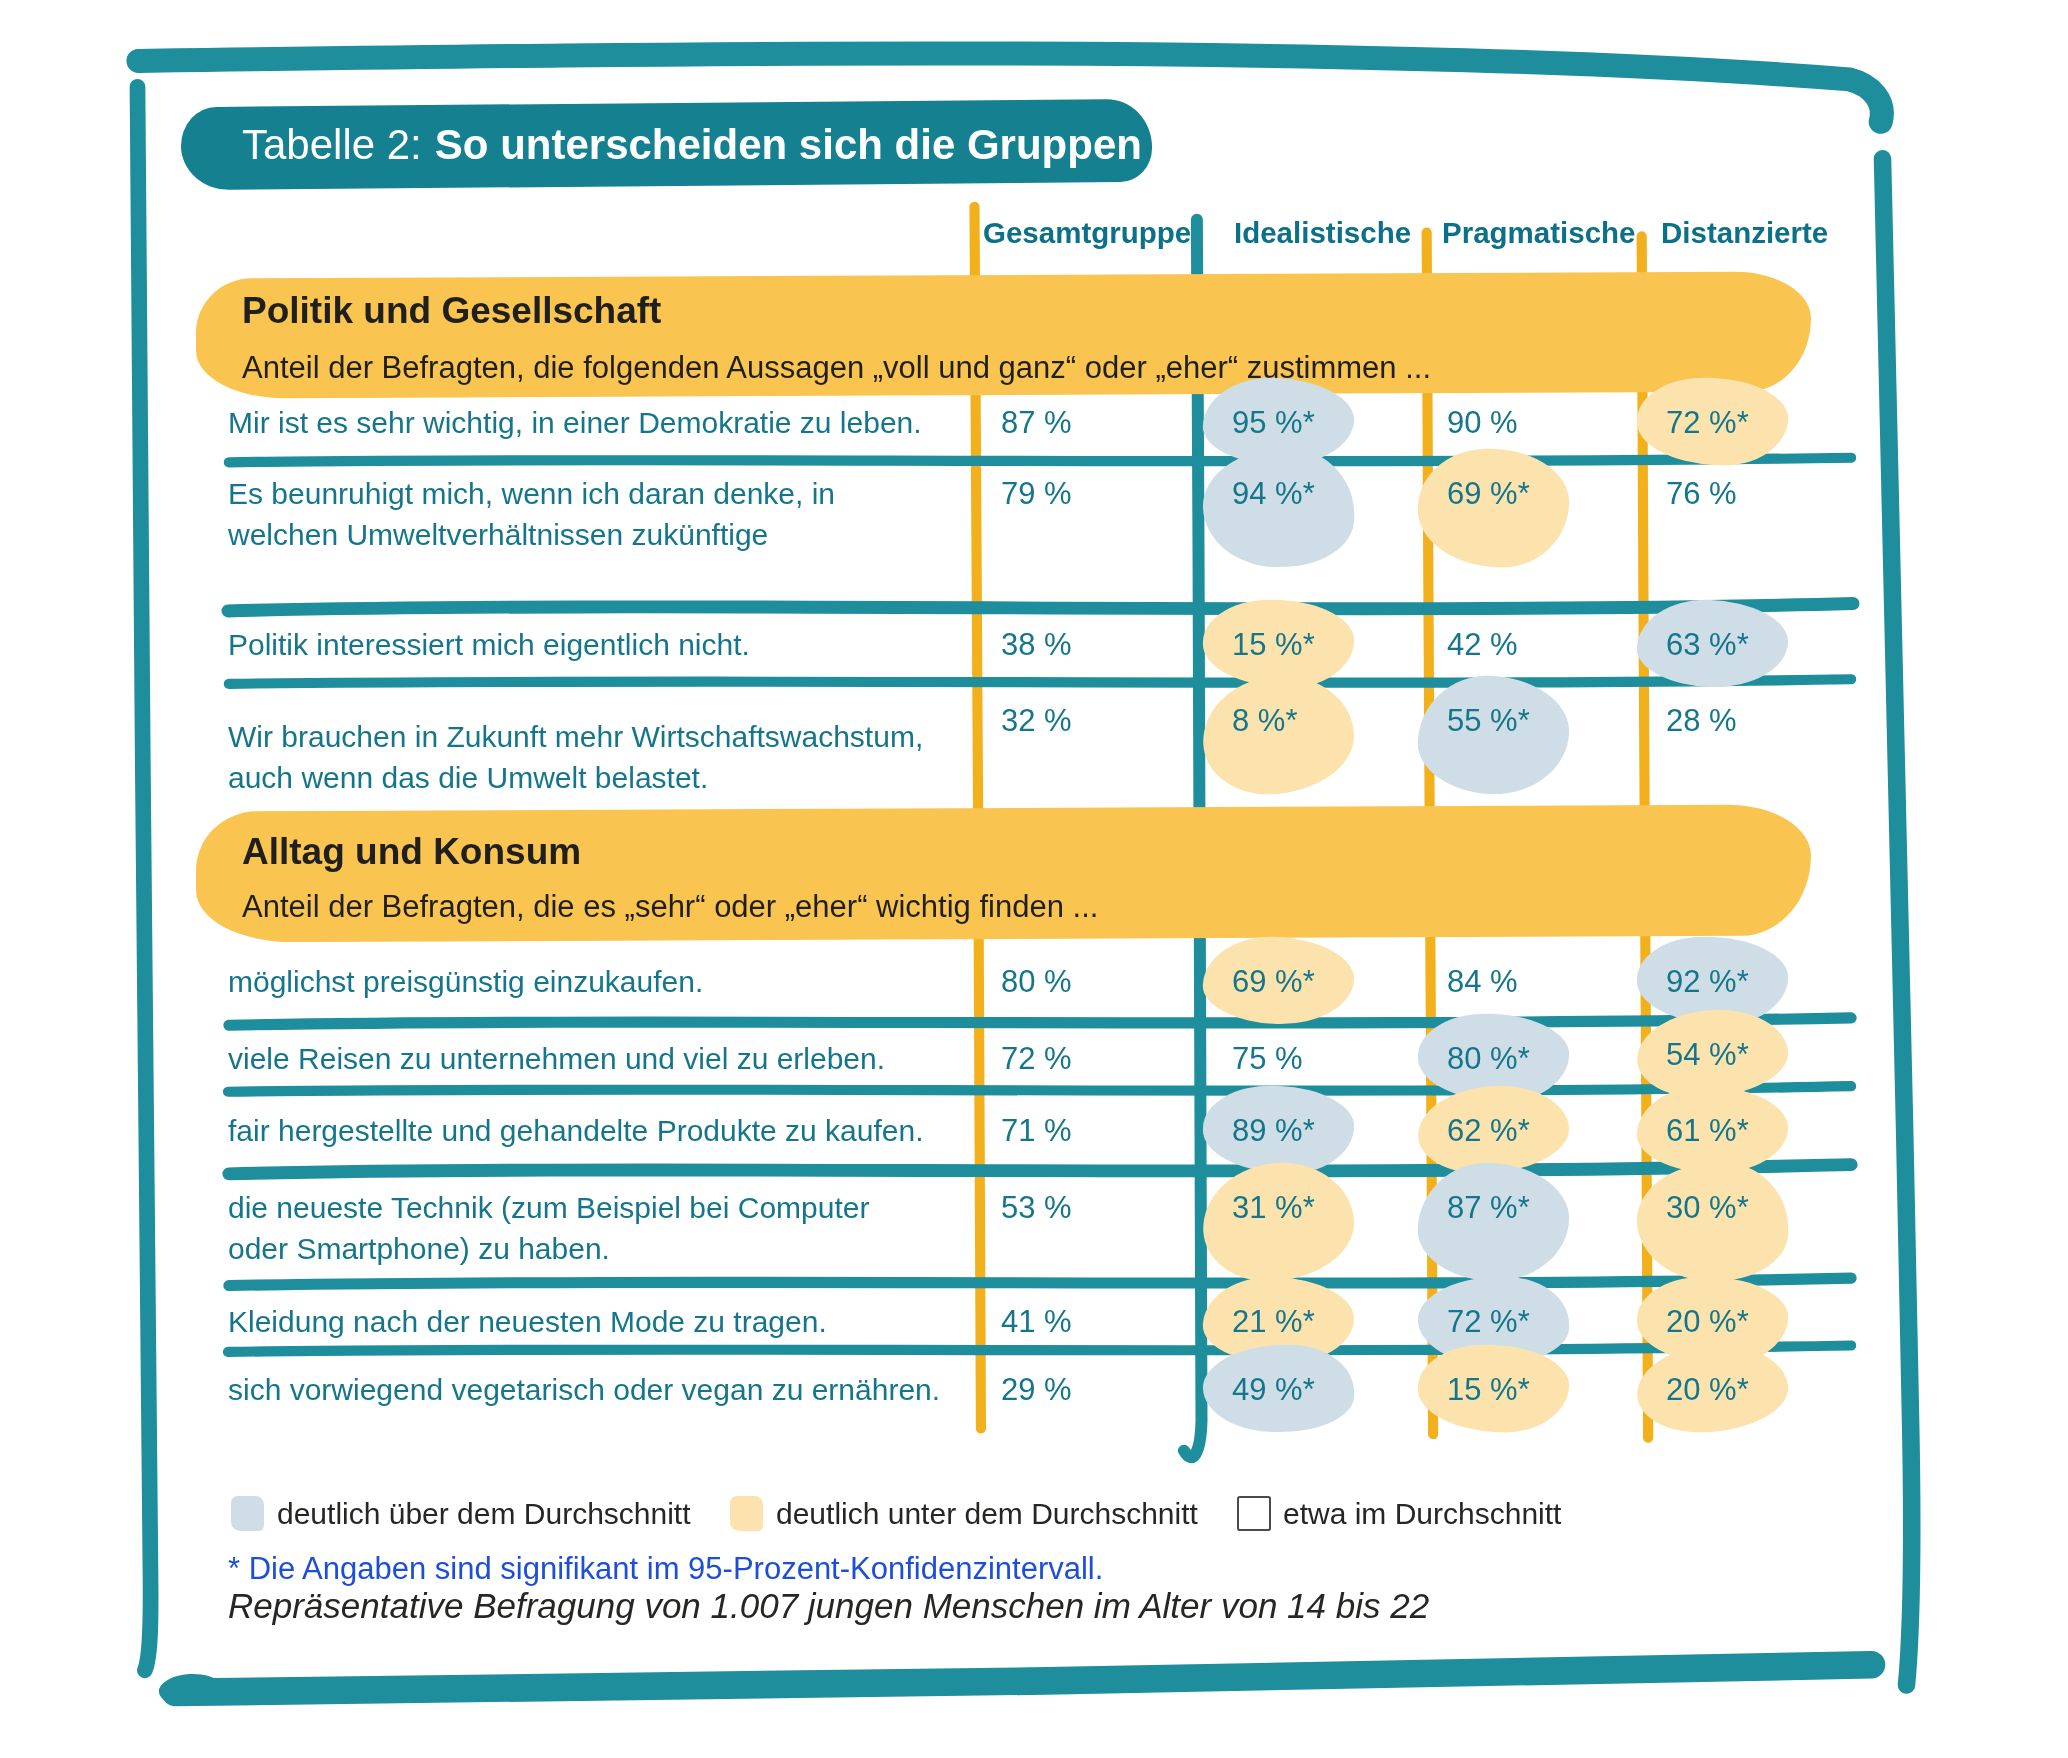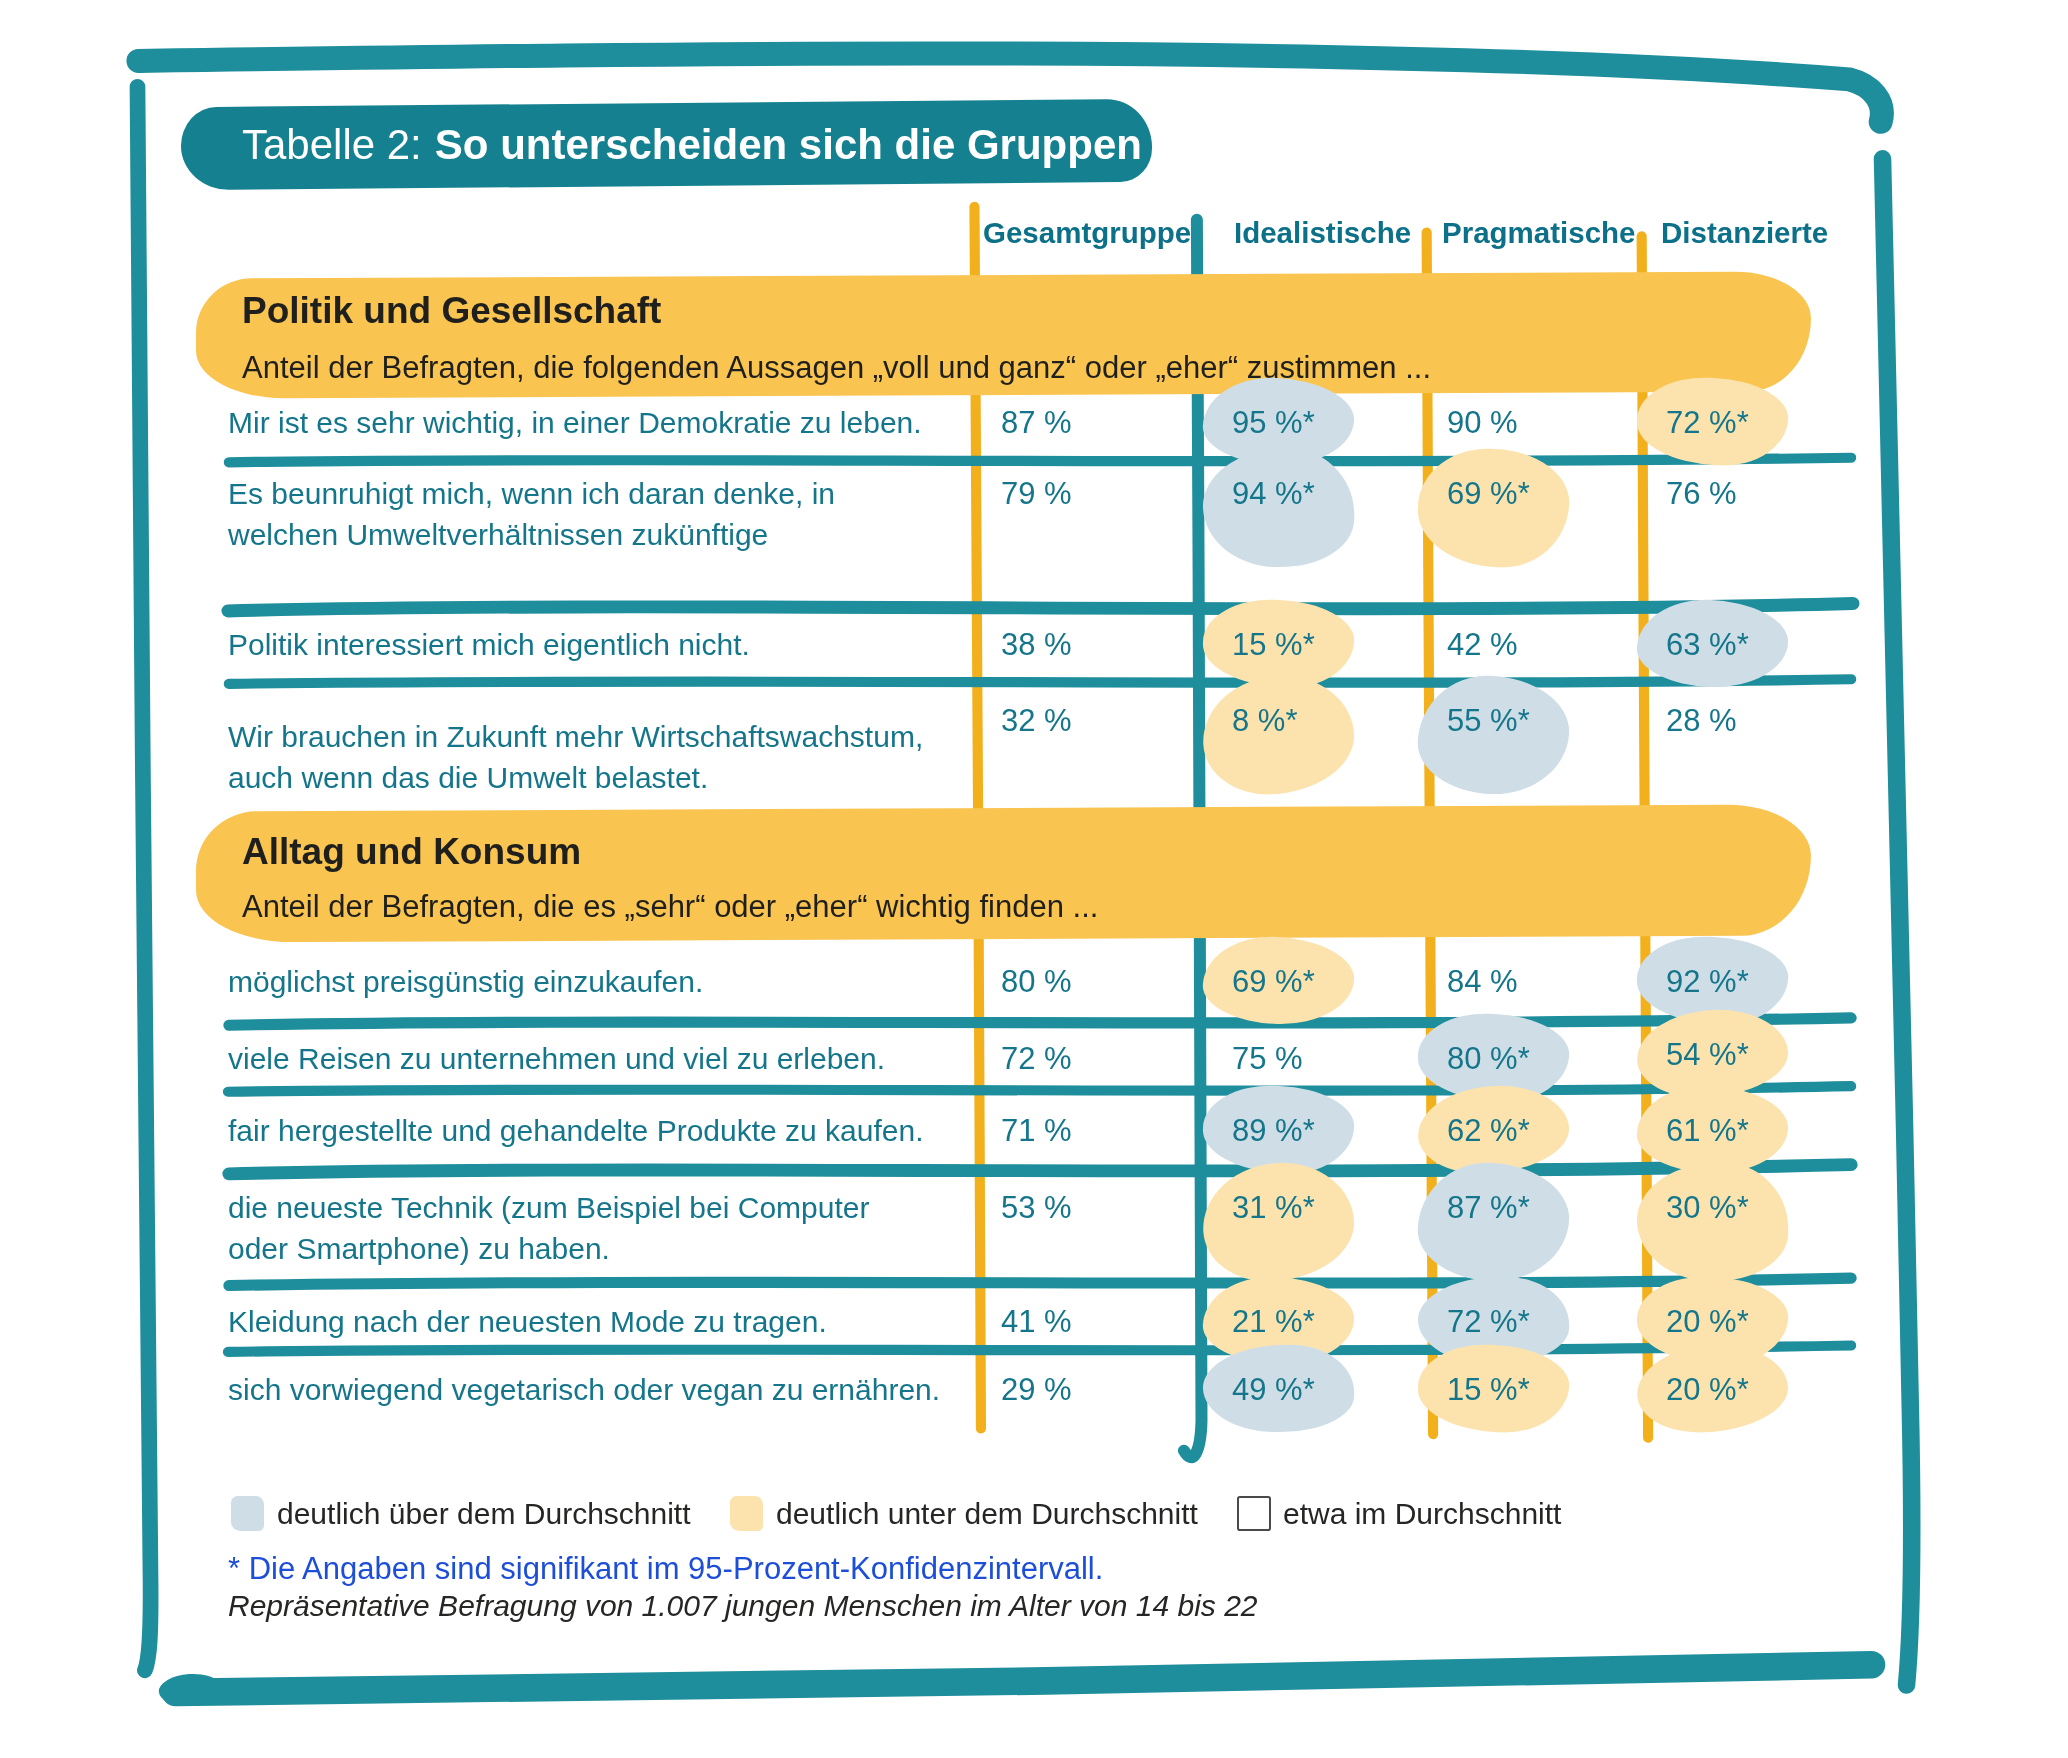--- a/index.html
+++ b/index.html
@@ -48,21 +48,21 @@
     z-index:3;font-size:30px;line-height:35px;color:#262624;white-space:nowrap;
   }
   .legend-swatch{
     z-index:3;width:33px;height:35px;border-radius:6.5px 8.3px 5.5px 9.2px;
   }
   .legend-swatch.none{background:#ffffff;border:2.8px solid #4a4a48;width:29.5px;height:31px;border-radius:2.8px;}
   .footnote{
     left:228px;top:1550px;z-index:3;font-size:31px;line-height:37px;color:#1d4ed8;white-space:nowrap;
   }
   .source-note{
-    left:228px;top:1587px;z-index:3;font-size:30px;line-height:37px;color:#262624;font-style:italic;white-space:nowrap;
+    left:228px;top:1587px;z-index:3;font-size:35px;line-height:37px;color:#262624;font-style:italic;white-space:nowrap;
   }
 </style>
 </head>
 <body>
 
 <div id="canvas">
 
   <svg id="frame-svg" width="2068" height="1758" viewBox="0 0 2241 1905">
 
     <path d="M150,66 C700,58 1500,46 2004,86 C2028,92 2044,110 2038,132" fill="none" stroke="#1e8d9c" stroke-width="26" stroke-linecap="round"></path>

